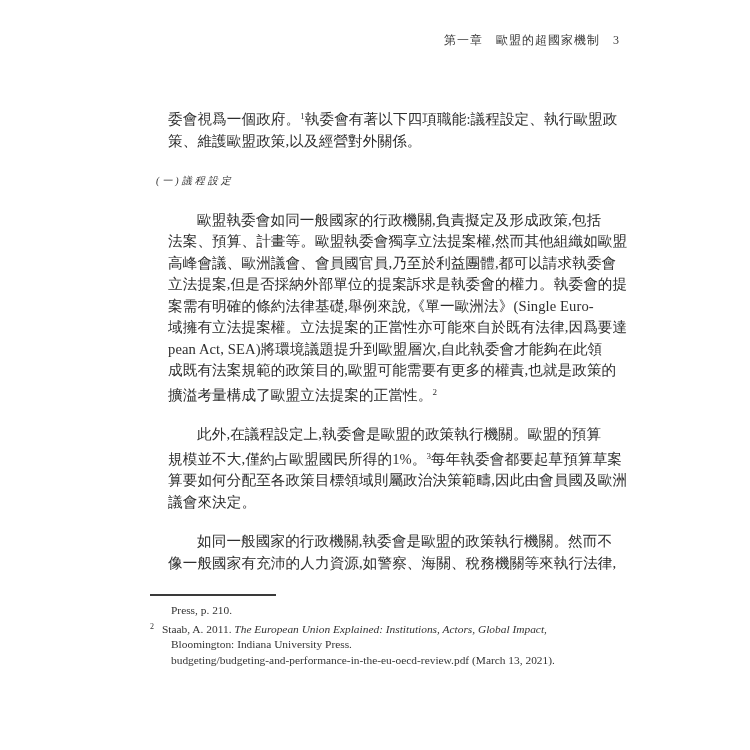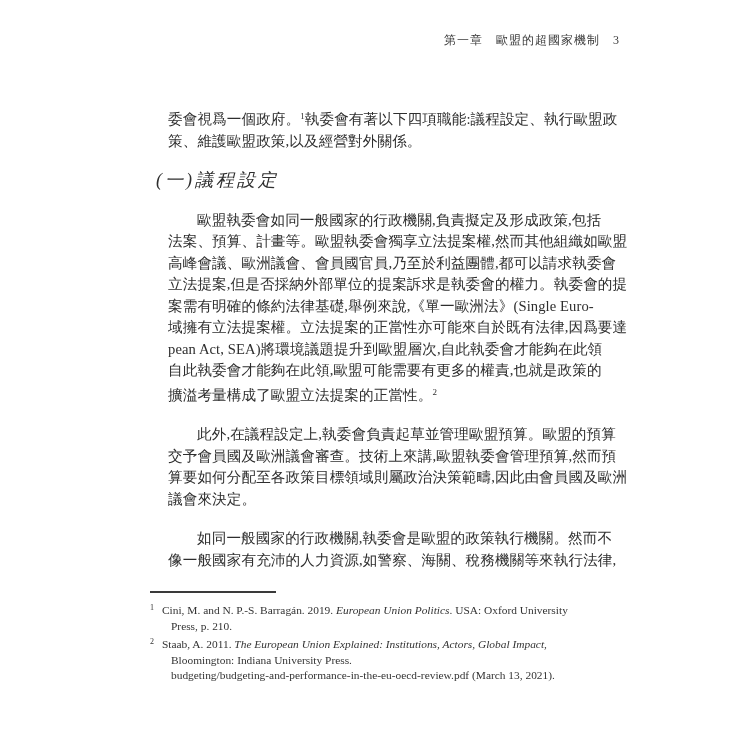--- a/index.html
+++ b/index.html
@@ -33,21 +33,21 @@
     white-space:nowrap;
   }
   .line.indent{padding-left:29px;}
   .body-sup{
     font-size:9px;
     vertical-align:5px;
     letter-spacing:0;
   }
   .section-heading{
     font-style:italic;
-    font-size:18px;
+    font-size:10px;
     line-height:21.5px;
     letter-spacing:3px;
     margin:18px 0 14px 6px;
     white-space:nowrap;
   }
   .footnote-rule{
     margin-top:20px;
     width:126px;
     border:none;
     border-top:2px solid #3a3a3a;
@@ -86,38 +86,37 @@
         </div>
         <div class="section-heading">(一)議程設定</div>
         <div class="para">
           <div class="line indent">歐盟執委會如同一般國家的行政機關,負責擬定及形成政策,包括</div>
           <div class="line">法案、預算、計畫等。歐盟執委會獨享立法提案權,然而其他組織如歐盟</div>
           <div class="line">高峰會議、歐洲議會、會員國官員,乃至於利益團體,都可以請求執委會</div>
           <div class="line">立法提案,但是否採納外部單位的提案訴求是執委會的權力。執委會的提</div>
           <div class="line">案需有明確的條約法律基礎,舉例來說,《單一歐洲法》(Single Euro-</div>
           <div class="line">域擁有立法提案權。立法提案的正當性亦可能來自於既有法律,因爲要達</div>
           <div class="line">pean Act, SEA)將環境議題提升到歐盟層次,自此執委會才能夠在此領</div>
-          <div class="line">自此執委會才能夠在此領,歐盟可能需要有更多的權責,也就是政策的</div>
+          <div class="line">成既有法案規範的政策目的,歐盟可能需要有更多的權責,也就是政策的</div>
           <div class="line">擴溢考量構成了歐盟立法提案的正當性。<sup class="body-sup">2</sup></div>
         </div>
         <div class="para">
-          <div class="line indent">此外,在議程設定上,執委會負責起草並管理歐盟預算。歐盟的預算</div>
-          <div class="line">交予會員國及歐洲議會審查。技術上來講,歐盟執委會管理預算,然而預</div>
+          <div class="line indent">此外,在議程設定上,執委會是歐盟的政策執行機關。歐盟的預算</div>
+          <div class="line">規模並不大,僅約占歐盟國民所得的1%。<sup class="body-sup">3</sup>每年執委會都要起草預算草案</div>
           <div class="line">算要如何分配至各政策目標領域則屬政治決策範疇,因此由會員國及歐洲</div>
           <div class="line">議會來決定。</div>
         </div>
         <div class="para">
           <div class="line indent">如同一般國家的行政機關,執委會是歐盟的政策執行機關。然而不</div>
           <div class="line">像一般國家有充沛的人力資源,如警察、海關、稅務機關等來執行法律,</div>
         </div>
       </div>
     <hr class="footnote-rule">
     <div id="footnotes" class="footnotes">
         <div>
-          <div class="fn-line"><sup class="fn-num">1</sup>Cini, M. and N. P.-S. Barragán. 2019. <span class="fn-italic">European Union Politics</span>. USA: Oxford University</div>
           <div class="fn-line cont">Press, p. 210.</div>
         </div>
         <div>
           <div class="fn-line"><sup class="fn-num">2</sup>Staab, A. 2011. <span class="fn-italic">The European Union Explained: Institutions, Actors, Global Impact</span>,</div>
           <div class="fn-line cont">Bloomington: Indiana University Press.</div>
         </div>
         <div>
           <div class="fn-line cont">budgeting/budgeting-and-performance-in-the-eu-oecd-review.pdf (March 13, 2021).</div>
         </div>
       </div>

